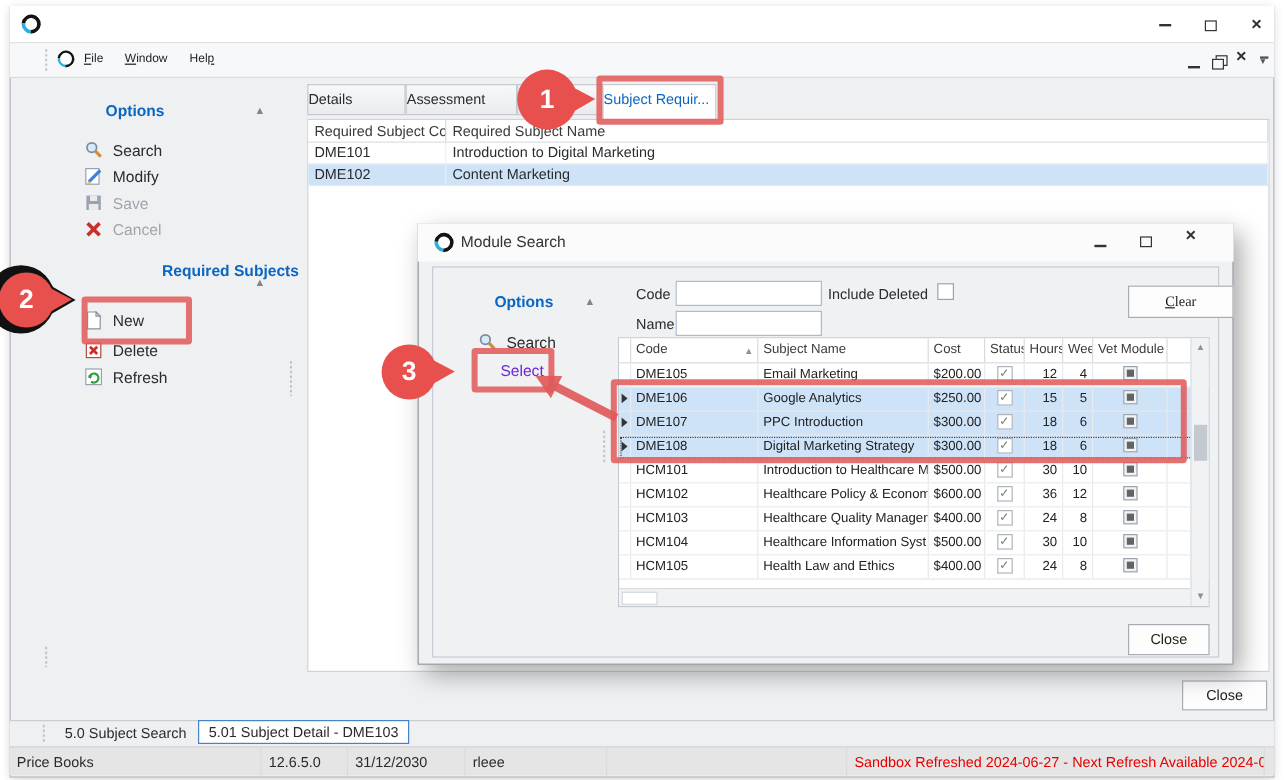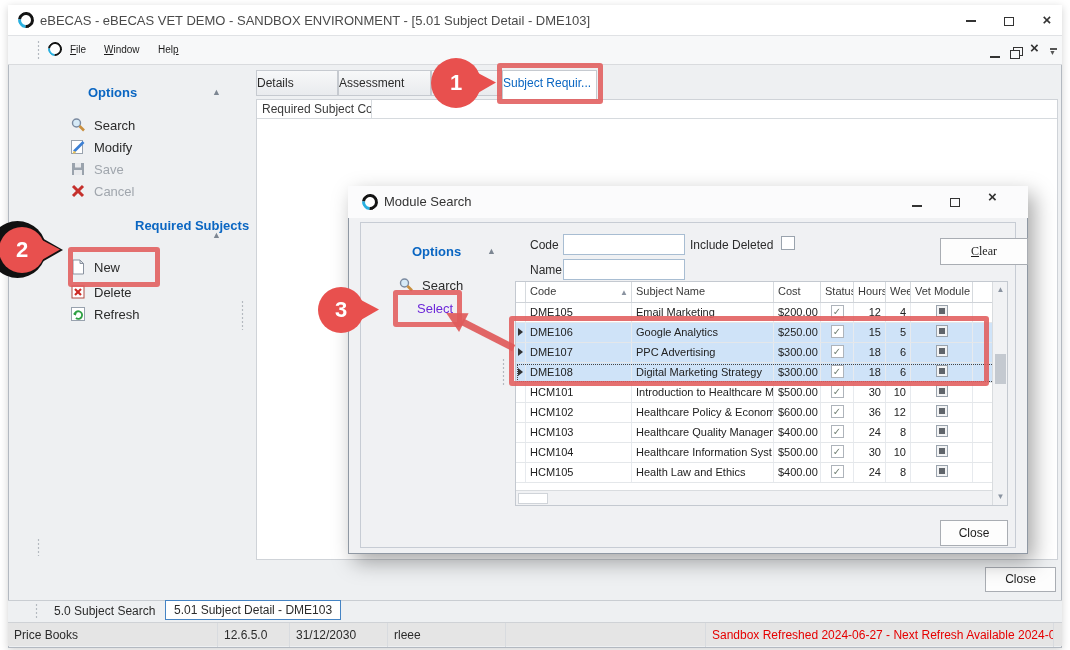--- a/index.html
+++ b/index.html
@@ -135,21 +135,20 @@
 </style>
 </head>
 <body>
 
 <div class="stage">
 
   <div class="abs win"></div>
 
   <div class="abs titlebar"></div>
   <div class="abs logo" style="left:18px; top:12px;"></div>
-  <div class="abs title-text">eBECAS - eBECAS VET DEMO - SANDBOX ENVIRONMENT - [5.01 Subject Detail - DME103]</div>
   <div class="abs winctl" style="left:956px;"><span class="glyph-min"></span></div>
   <div class="abs winctl" style="left:994px;"><span class="glyph-max"></span></div>
   <div class="abs winctl" style="left:1032px;"><span class="glyph-x">×</span></div>
 
   <div class="abs menubar"></div>
   <div class="abs grip-v" style="left:36px; top:40px; height:20px;"></div>
   <div class="abs logo" style="left:48px; top:42px; width:14px; height:14px; border-width:2.5px;"></div>
   <div class="abs menu-item" style="left:66px;"><span class="u">F</span><span>ile</span></div>
   <div class="abs menu-item" style="left:100px;"><span class="u">W</span><span>indow</span></div>
   <div class="abs menu-item" style="left:154px;"><span>Hel</span><span class="u">p</span></div>
@@ -223,21 +222,34 @@
   <div class="abs grip-v" style="left:240px; top:300px; height:30px;"></div>
 
   <div class="abs tab" style="left:256px; width:82px;"><span>Details</span></div>
   <div class="abs tab" style="left:338px; width:93px;"><span>Assessment</span></div>
   <div class="abs tab" style="left:431px; width:71px;"><span>Classes</span></div>
   <div class="abs tab active" style="left:502px; width:95px;"><span>Subject Requir...</span></div>
 
   <div class="abs rtable">
     <div class="rt-head">
       <div class="rc0">Required Subject Code</div>
+      <div class="rc1">Required Subject Name</div>
     </div>
+    <div>
+
+        <div class="rt-row">
+          <div class="rc0">DME101</div>
+          <div class="rc1">Introduction to Digital Marketing</div>
+        </div>
+
+        <div class="rt-row sel">
+          <div class="rc0">DME102</div>
+          <div class="rc1">Content Marketing</div>
+        </div>
+      </div>
   </div>
 
   <div class="abs dialog"></div>
   <div class="abs dlg-title"></div>
   <div class="abs logo" style="left:362px; top:194px; z-index:11;"></div>
   <div class="abs dlg-title-text">Module Search</div>
   <div class="abs" style="left:912px; top:196px; z-index:12;"><span class="glyph-min"></span></div>
   <div class="abs" style="left:950px; top:193px; z-index:12;"><span class="glyph-max"></span></div>
   <div class="abs" style="left:988px; top:188px; z-index:12;"><span class="glyph-x">×</span></div>
 
@@ -297,21 +309,21 @@
           <div class="cell c-status ctr"><span class="chk">✓</span></div>
           <div class="cell c-hours num">15</div>
           <div class="cell c-week num">5</div>
           <div class="cell c-vet ctr"><span class="vet-box"><span class="vet-fill"></span></span></div>
           <div class="cell c-fill"></div>
         </div>
 
         <div class="grow sel">
           <div class="cell c-ind"><span class="tri show"></span></div>
           <div class="cell c-code">DME107</div>
-          <div class="cell c-name">PPC Advertising</div>
+          <div class="cell c-name">PPC Introduction</div>
           <div class="cell c-cost num">$300.00</div>
           <div class="cell c-status ctr"><span class="chk">✓</span></div>
           <div class="cell c-hours num">18</div>
           <div class="cell c-week num">6</div>
           <div class="cell c-vet ctr"><span class="vet-box"><span class="vet-fill"></span></span></div>
           <div class="cell c-fill"></div>
         </div>
 
         <div class="grow sel foc">
           <div class="cell c-ind"><span class="tri show"></span></div>

